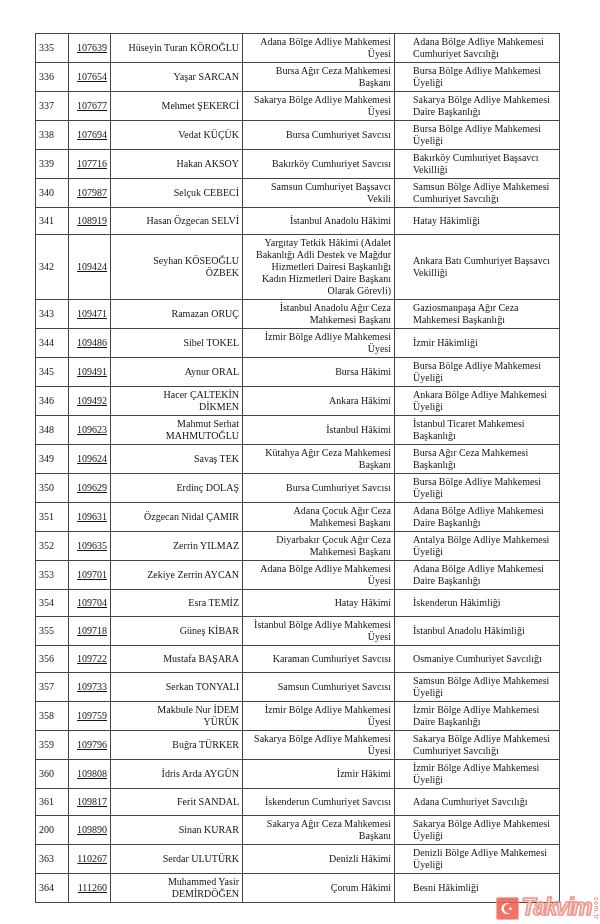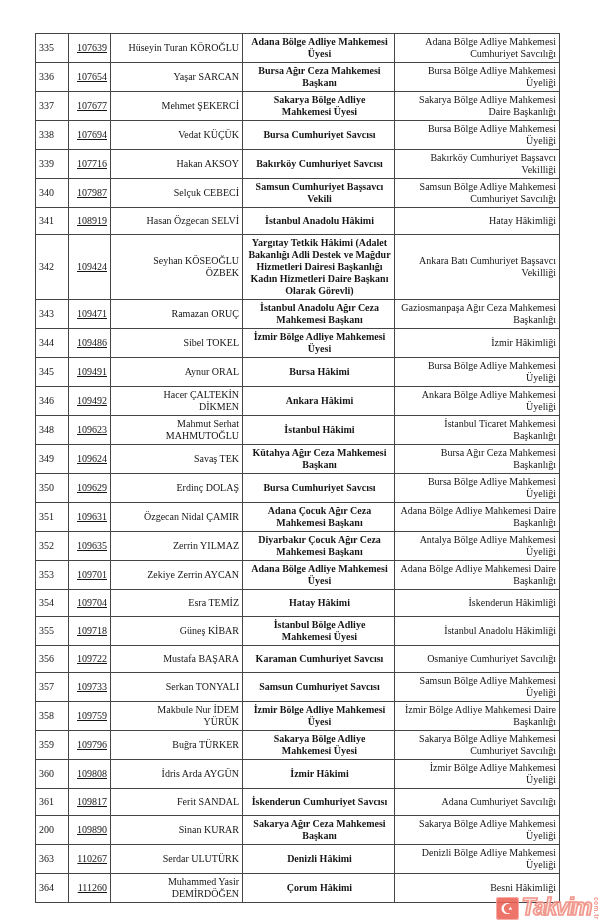--- a/index.html
+++ b/index.html
@@ -17,22 +17,22 @@
   }
   .doc-table td {
     border: 1px solid #454545;
     padding: 2px 3px; vertical-align: middle;
     overflow: hidden; word-wrap: break-word;
   }
   .doc-table tr { height: 27px; }
   td.c-no  { text-align: left; }
   td.c-id  { text-align: right; text-decoration: underline; }
   td.c-name{ text-align: right; padding-left: 14px; }
-  td.c-cur { text-align: center; padding-left: 5px; font-weight: bold; }
-  td.c-new { text-align: right; padding-left: 5px; }
+  td.c-cur { text-align: right; padding-left: 5px; }
+  td.c-new { text-align: left; padding-left: 18px; }
   .doc-table { border: 1.5px solid #3a3a3a; }
 
   
   .wm {
     position: absolute; right: 0px; bottom: 2px; height: 28px;
     display: flex; align-items: center; gap: 1px;
     font-family: "Liberation Sans", sans-serif;
     opacity: 0.88;
   }
   .wm-flag {

